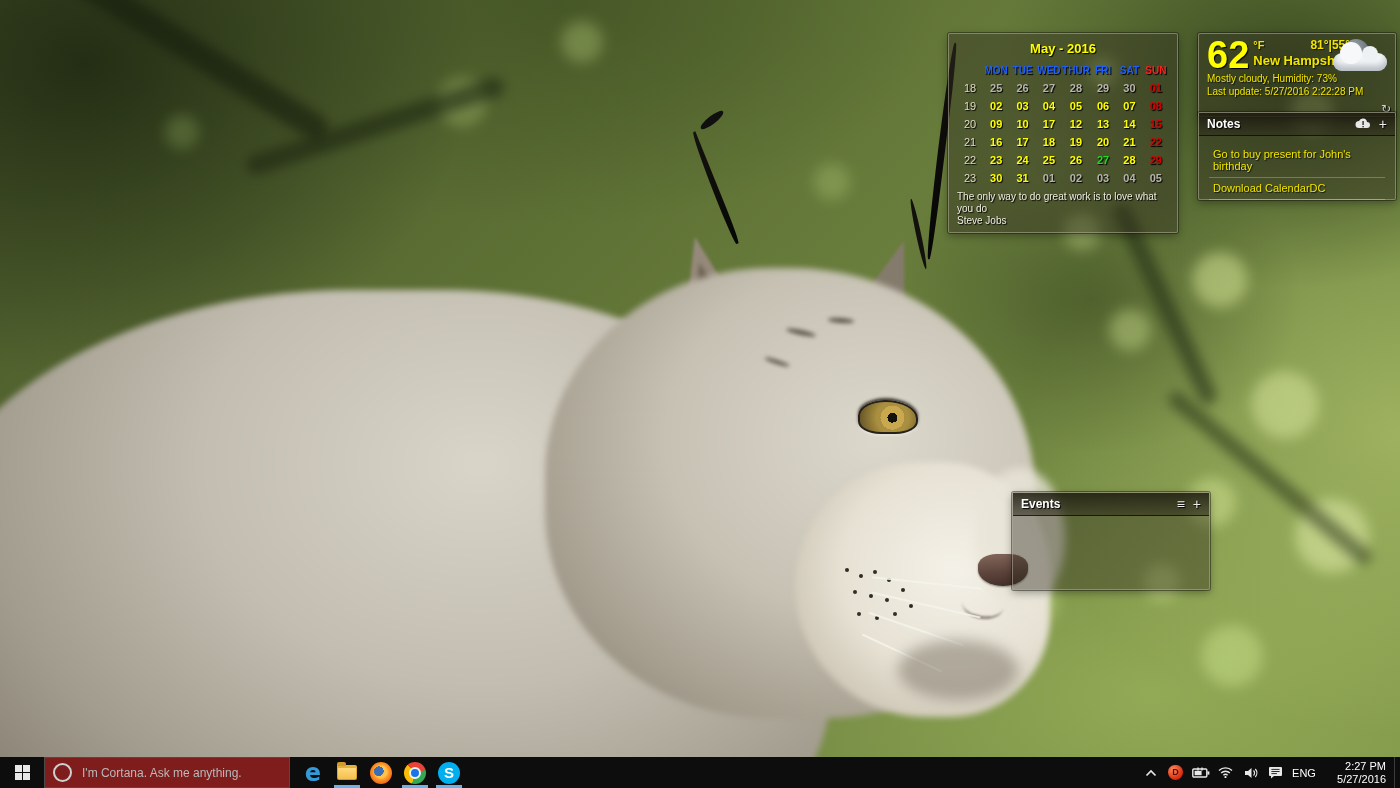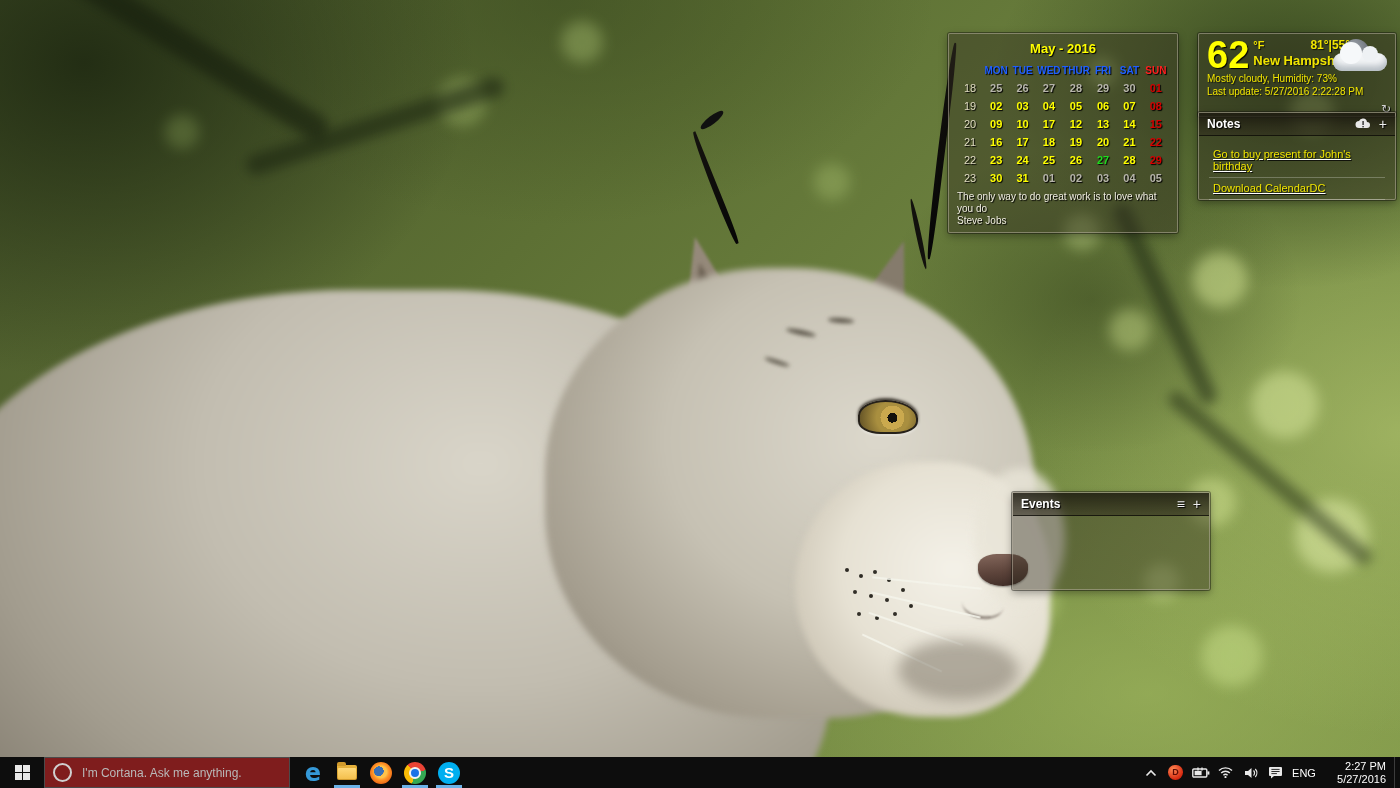--- a/index.html
+++ b/index.html
@@ -119,21 +119,21 @@
   .w-moon{position:absolute;right:26px;top:5px;width:26px;height:26px;border-radius:50%;
     background:radial-gradient(circle at 35% 35%, #a2a8b0, #585d64);}
   .w-cloud{position:absolute;right:8px;top:19px;width:54px;height:18px;border-radius:10px;background:#f2f4f6;
     box-shadow:inset 0 -5px 6px rgba(148,158,168,.65);}
   .w-cloud::before{content:"";position:absolute;left:7px;top:-11px;width:22px;height:22px;border-radius:50%;background:#f6f8fa;}
   .w-cloud::after{content:"";position:absolute;right:9px;top:-7px;width:16px;height:16px;border-radius:50%;background:#eef1f4;}
   .w-refresh{position:absolute;right:4px;bottom:0px;font-size:12px;color:#cfcfcf;text-shadow:1px 1px 1px #000;}
 
   
   .notes{left:1198px;top:112px;width:198px;height:88px;box-sizing:border-box;}
-  .notes-body{padding:8px 10px 0;text-decoration:underline;}
+  .notes-body{padding:8px 10px 0;}
   .note-item{font-size:11px;padding:4px 0 5px 4px;border-bottom:1px solid rgba(255,255,255,.25);}
 
   
   .events{left:1012px;top:492px;width:198px;height:98px;box-sizing:border-box;}
   .events-body{padding:3px 10px 0;}
   .ev-day{font-size:12px;font-weight:bold;color:#fff;text-shadow:1px 1px 1px #000;padding:2px 0 1px 4px;}
   .ev-item{display:flex;align-items:center;gap:5px;font-size:11px;padding:1px 0 1px 16px;}
   .ev-clock{width:11px;height:11px;border-radius:50%;border:1px solid #20201c;flex:0 0 auto;}
   .clock-silver{background:radial-gradient(circle at 38% 35%, #ffffff, #b9bcc2 55%, #70747c);}
   .clock-dark{background:radial-gradient(circle at 40% 35%, #c2863a, #5a4a33 60%, #23201a);}

